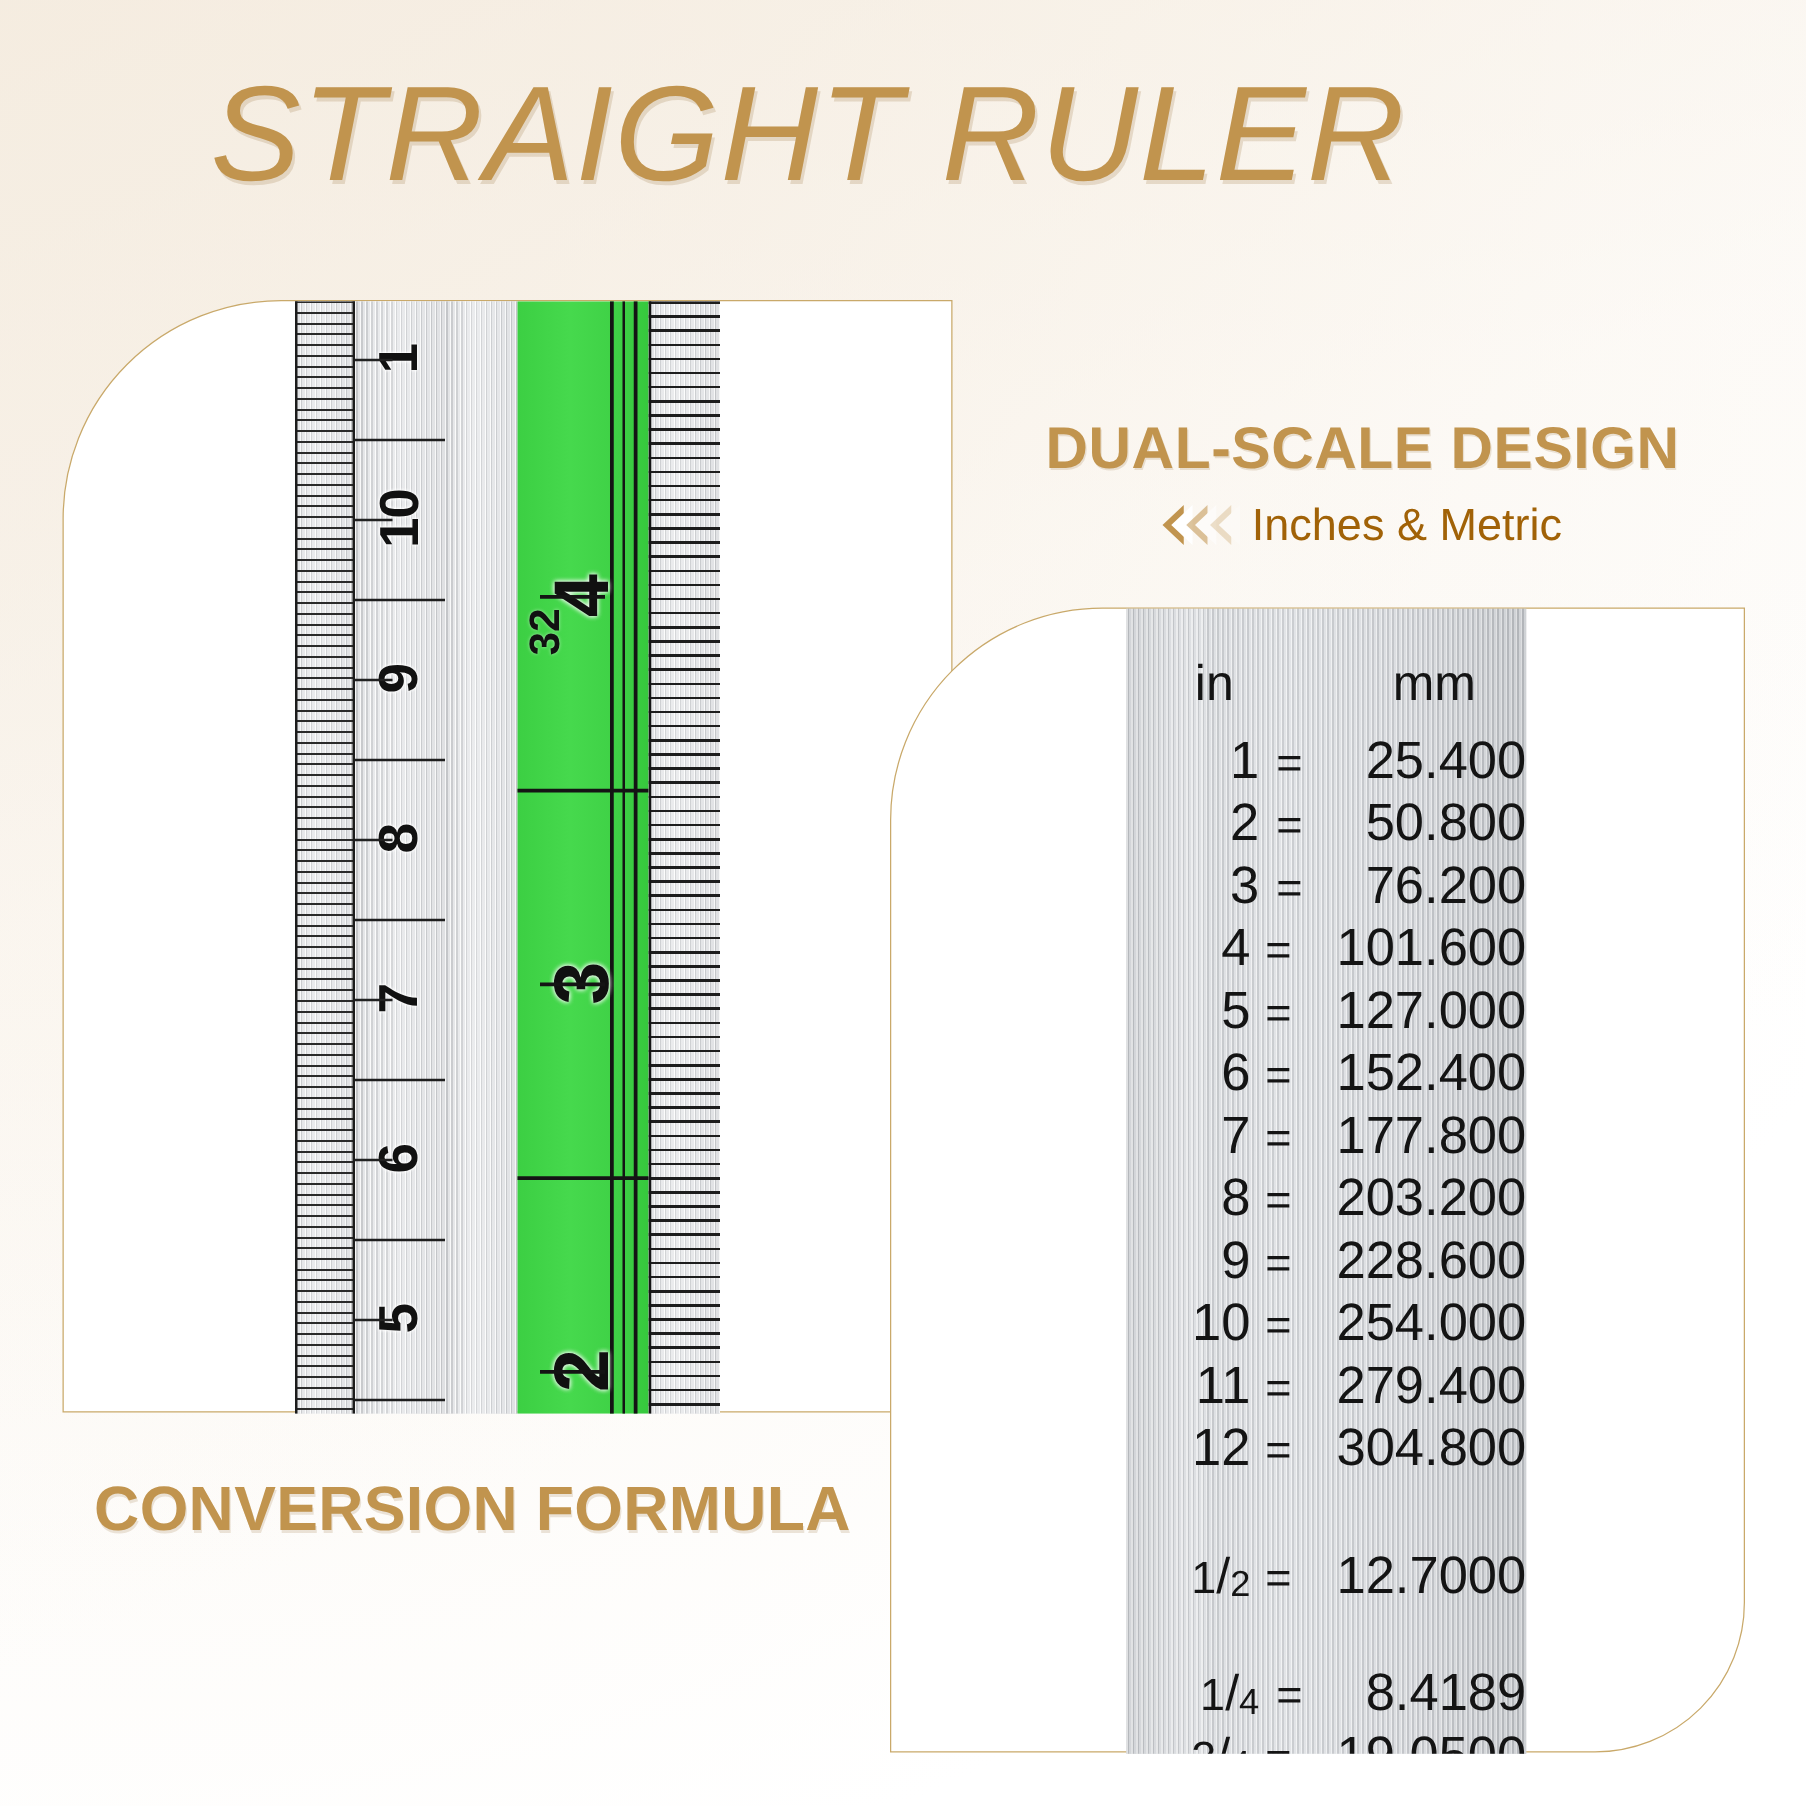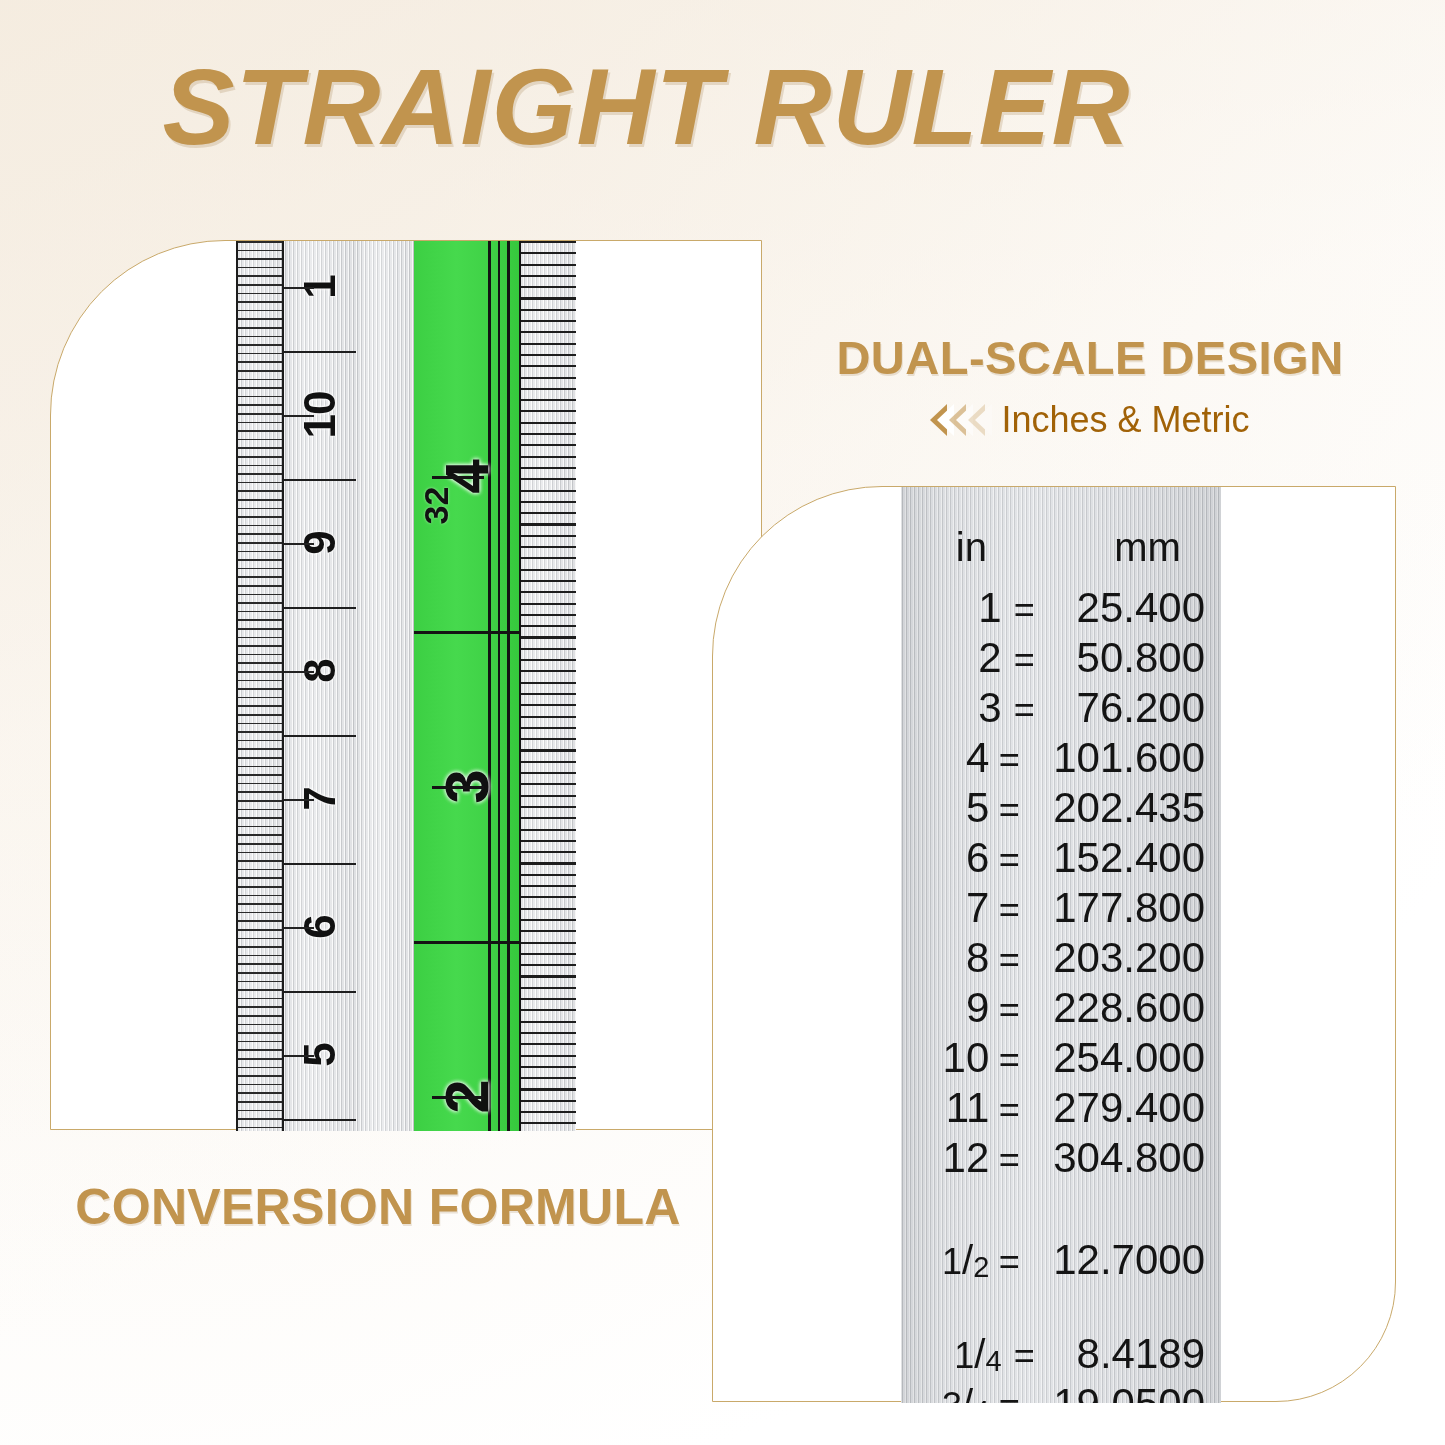--- a/index.html
+++ b/index.html
@@ -15,21 +15,21 @@
       radial-gradient(120% 110% at 0% 0%, #f7f0e6 0%, #f8f2ea 28%, #fbf7f1 52%, #fdfbf8 72%, #ffffff 100%);
   }
   #bg2{
     position:absolute;inset:0;
     background:linear-gradient(160deg, rgba(244,235,222,.75) 0%, rgba(250,245,238,.35) 38%, rgba(255,255,255,0) 68%);
   }
 
   
   #title{
     position:absolute;left:0;top:52px;width:1293px;text-align:center;
-    font-size:108px;line-height:1.02;font-weight:bold;font-style:italic;
+    font-size:108px;line-height:1.02;font-weight:normal;font-style:italic;
     color:#c1944e;letter-spacing:1px;
     text-shadow:2px 3px 0 rgba(150,110,55,.20);
     white-space:nowrap;
   }
 
   
   .panel{
     position:absolute;background:#ffffff;
     border:1.5px solid #c9a96a;
     box-sizing:border-box;
@@ -172,21 +172,21 @@
   }
   #plate .hdr .c-in{width:96px;text-align:center;padding-left:24px;}
   #plate .hdr .c-eq{width:58px;}
   #plate .hdr .c-mm{width:152px;text-align:center;}
   .trow{
     position:absolute;left:0;width:320px;display:flex;align-items:baseline;
     font-size:42px;line-height:1;
   }
   .trow .c-in{width:115px;text-align:right;}
   .trow .c-eq{width:52px;text-align:center;font-size:36px;}
-  .trow .c-mm{width:153px;text-align:right;padding-right:16px;margin-left:24px;}
+  .trow .c-mm{width:153px;text-align:right;padding-right:0px;margin-left:24px;}
   .frac{display:inline-block;font-size:36px;}
   .frac .n{font-size:36px;}
   .frac .s{font-size:40px;}
   .frac .d{font-size:29px;vertical-align:-3px;}
 
   
   #conv{position:absolute;left:48px;top:1178px;width:660px;text-align:center;}
   #conv .h{
     font-size:50px;font-weight:bold;color:#c1944e;letter-spacing:.3px;
     text-shadow:1px 2px 0 rgba(150,110,55,.18);white-space:nowrap;
@@ -312,21 +312,21 @@
           <span class="c-mm">76.200</span>
         </div>
         <div class="trow" style="top: 250px;">
           <span class="c-in">4</span>
           <span class="c-eq">=</span>
           <span class="c-mm">101.600</span>
         </div>
         <div class="trow" style="top: 300px;">
           <span class="c-in">5</span>
           <span class="c-eq">=</span>
-          <span class="c-mm">202.435</span>
+          <span class="c-mm">127.000</span>
         </div>
         <div class="trow" style="top: 350px;">
           <span class="c-in">6</span>
           <span class="c-eq">=</span>
           <span class="c-mm">152.400</span>
         </div>
         <div class="trow" style="top: 400px;">
           <span class="c-in">7</span>
           <span class="c-eq">=</span>
           <span class="c-mm">177.800</span>

